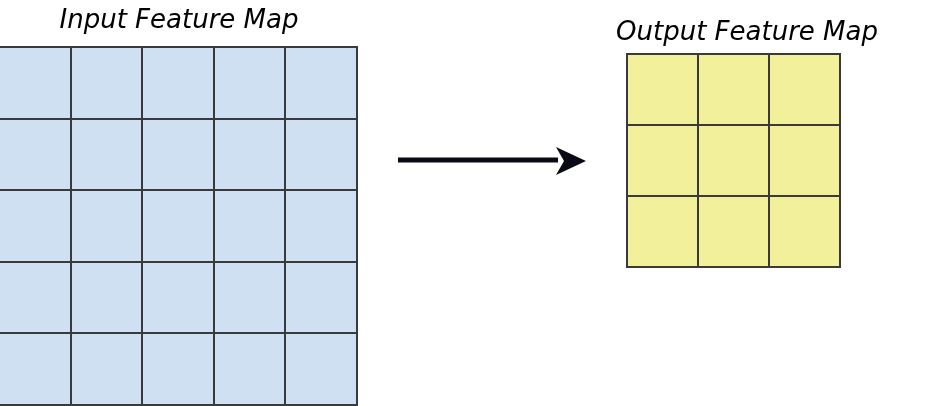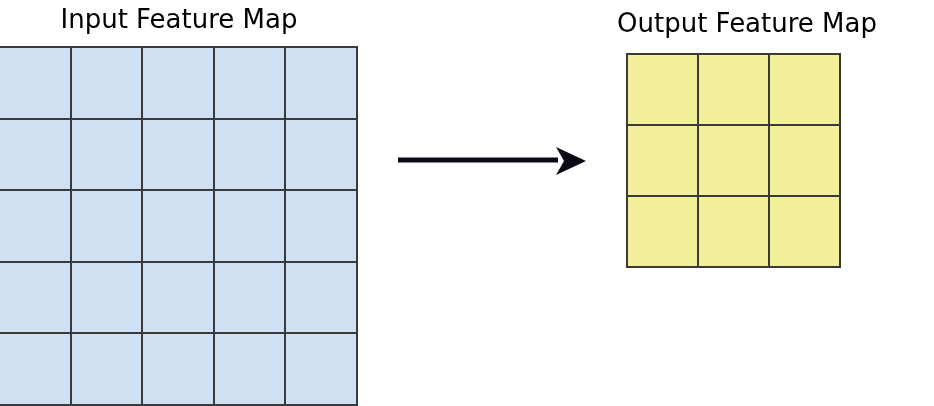--- a/index.html
+++ b/index.html
@@ -7,37 +7,38 @@
     padding: 0;
     background: #ffffff;
   }
   #canvas {
     position: relative;
     width: 934px;
     height: 406px;
     background: #ffffff;
     overflow: hidden;
     font-family: "DejaVu Sans", sans-serif;
+    font-style: italic;
   }
   .title {
     position: absolute;
     font-size: 26px;
     line-height: 30px;
     color: #000000;
     white-space: nowrap;
     text-align: center;
   }
   #input-title {
     left: 0px;
     top: 4px;
     width: 358px;
   }
   #output-title {
     left: 568px;
-    top: 8px;
+    top: 16px;
     width: 358px;
   }
   .grid {
     position: absolute;
     display: grid;
     box-sizing: border-box;
     background: #3a3a3a;
     border: 2px solid #3a3a3a;
     gap: 2px;
   }

